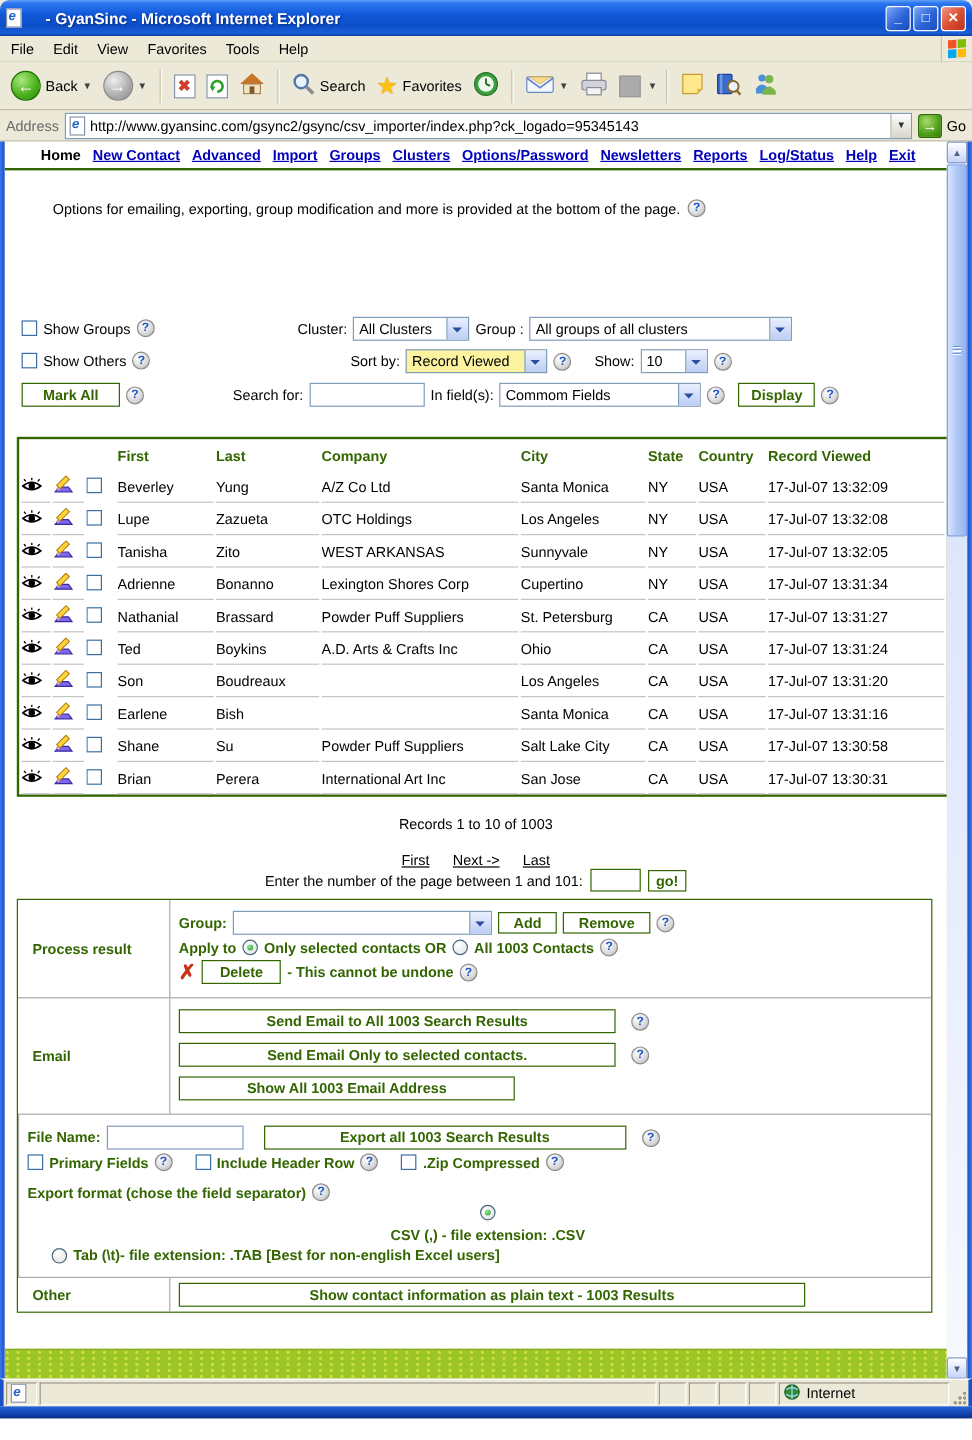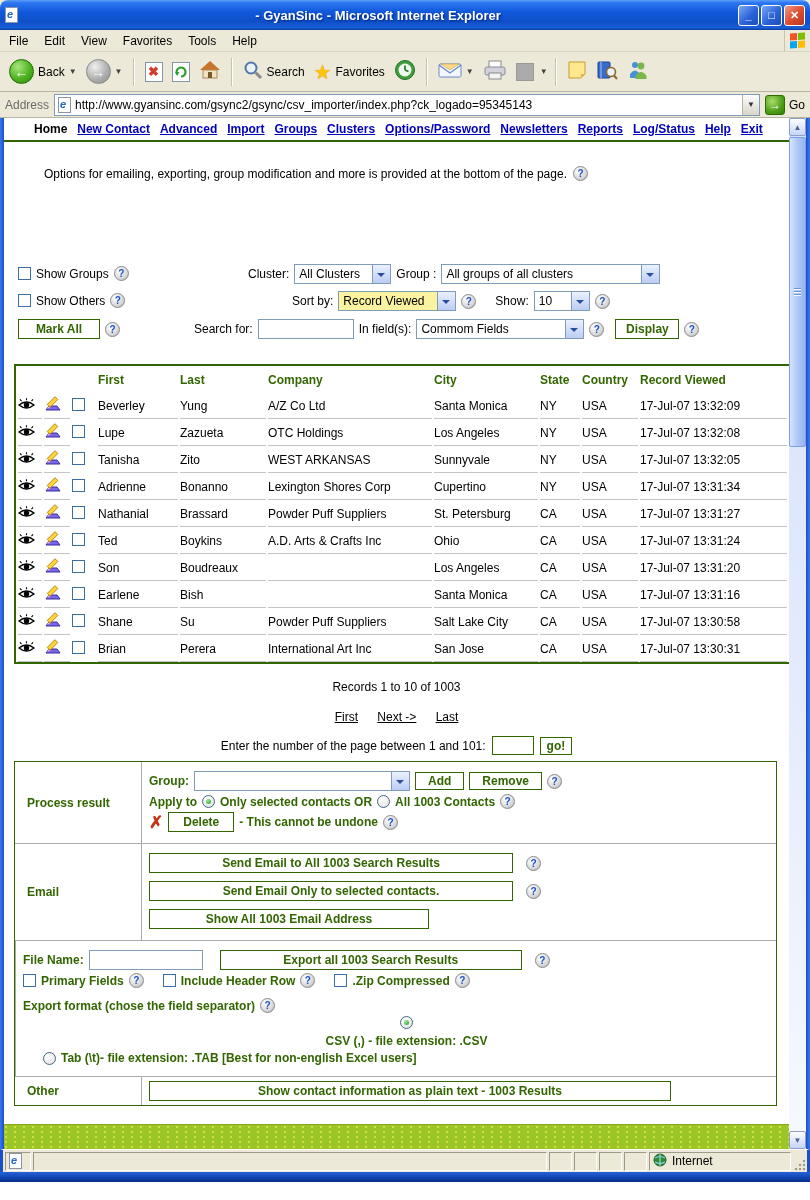--- a/index.html
+++ b/index.html
@@ -1,21 +1,21 @@
 <!DOCTYPE html>
 <html><head>
 <meta charset="utf-8">
 <style>
   * { margin:0; padding:0; box-sizing:border-box; }
   html,body { width:810px; height:1200px; background:#fff; font-family:"Liberation Sans",sans-serif; }
   .window { position:relative; width:810px; height:1182px; background:#ECE9D8; }
 
   
   .titlebar { height:30px; border-radius:8px 8px 0 0; display:flex; align-items:center; padding:0 5px; gap:20px;
-    background:linear-gradient(180deg,#5EA0F8 0%,#2D77F2 9%,#1058DA 40%,#0E4FC8 72%,#1A5FD8 92%,#0B3D9E 100%);text-align:center; }
+    background:linear-gradient(180deg,#5EA0F8 0%,#2D77F2 9%,#1058DA 40%,#0E4FC8 72%,#1A5FD8 92%,#0B3D9E 100%); }
   .title-text { flex:1; color:#fff; font-weight:bold; font-size:13px; text-shadow:1px 1px 2px #03257E; white-space:nowrap; overflow:hidden; }
   .win-btns { display:flex; gap:2px; }
   .win-btn { width:21px; height:21px; border:1px solid #fff; border-radius:3px; color:#fff; font-size:11px; font-weight:bold;
     display:flex; align-items:center; justify-content:center; line-height:1; }
   .btn-min,.btn-max { background:linear-gradient(135deg,#7CA8F8,#2B63D8 55%,#1C4DB8); }
   .btn-close { background:linear-gradient(135deg,#F09A8A,#DD4F33 50%,#B8341C); }
   .ie-doc { width:13px; height:16px; background:#fff; border:1px solid #8894A8; position:relative; display:inline-block; flex:none; }
   .ie-doc::after { content:"e"; position:absolute; left:1px; top:0px; color:#2166C8; font-weight:bold; font-size:11px; font-style:italic; }
 
   
@@ -93,21 +93,21 @@
 
   
   .ctable { width:763px; margin:23px 0 0 10px; border:2px solid #336600; border-collapse:separate; border-spacing:2px 0; table-layout:fixed; font-size:12px; }
   .ctable th { color:#336600; text-align:left; font-weight:bold; padding:7px 0 5px; overflow:hidden; white-space:nowrap; }
   .ctable td { padding:4px 0 3px; border-bottom:1px solid #C4C4C4; overflow:hidden; white-space:nowrap; height:25px; vertical-align:middle; }
   .rowicon { display:inline-block; }
 
   .records { text-align:center; margin-top:16px; }
   .pagelinks { text-align:center; margin-top:16px; font-weight:normal; }
   .pagelinks a { color:#000; text-decoration:underline; margin:0 8px; }
-  .pageprompt { margin-top:12px; display:flex; justify-content:center; align-items:center; gap:6px; }
+  .pageprompt { margin-top:0; display:flex; justify-content:center; align-items:center; gap:6px; }
   .pageprompt .tinput { width:42px; height:19px; border:1px solid #336600; }
 
   
   .panel { width:763px; margin:6px 0 0 10px; border:1px solid #336600; }
   .prow { display:flex; border-top:1px solid #ABABAB; }
   .prow:first-child { border-top:none; }
   .plabel { width:126px; flex:none; display:flex; align-items:center; padding-left:12px; color:#336600; font-weight:bold; }
   .pcontent { flex:1; border-left:1px solid #ABABAB; padding:6px 6px 8px 7px; }
   .pline { display:flex; align-items:center; gap:5px; margin:3px 0; white-space:nowrap; }
   .gtext { color:#336600; font-weight:bold; }

